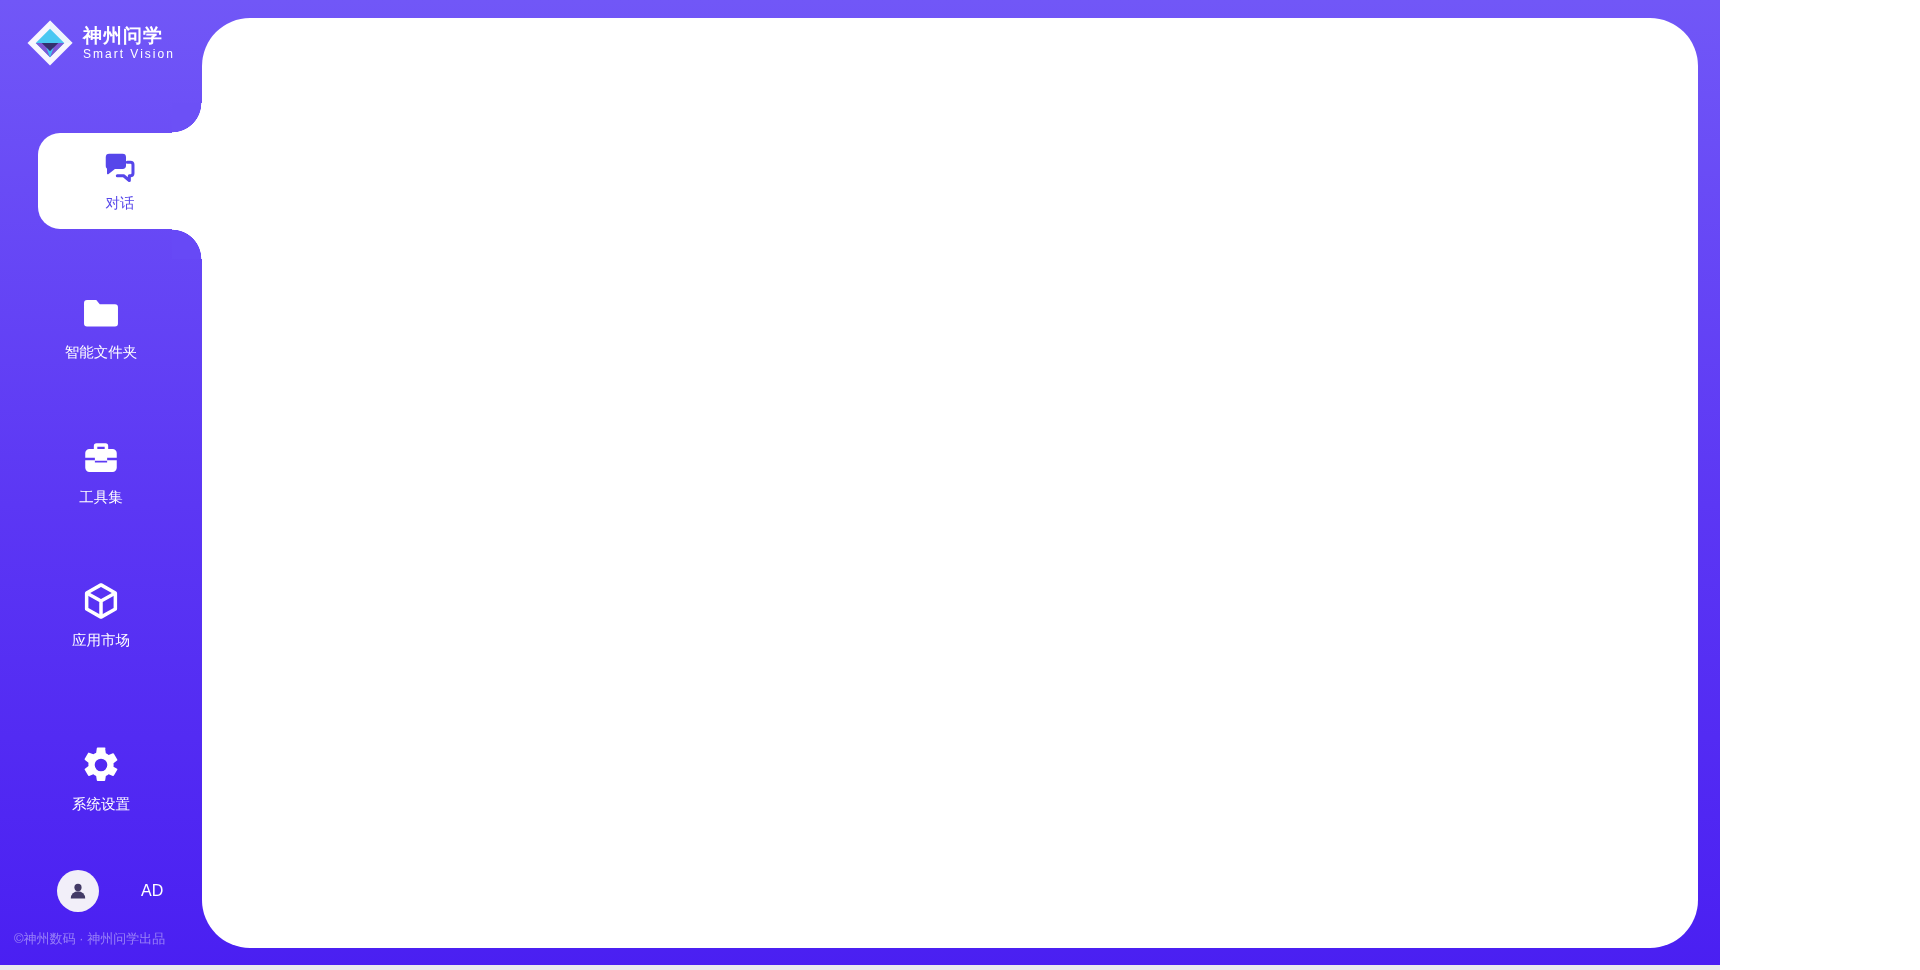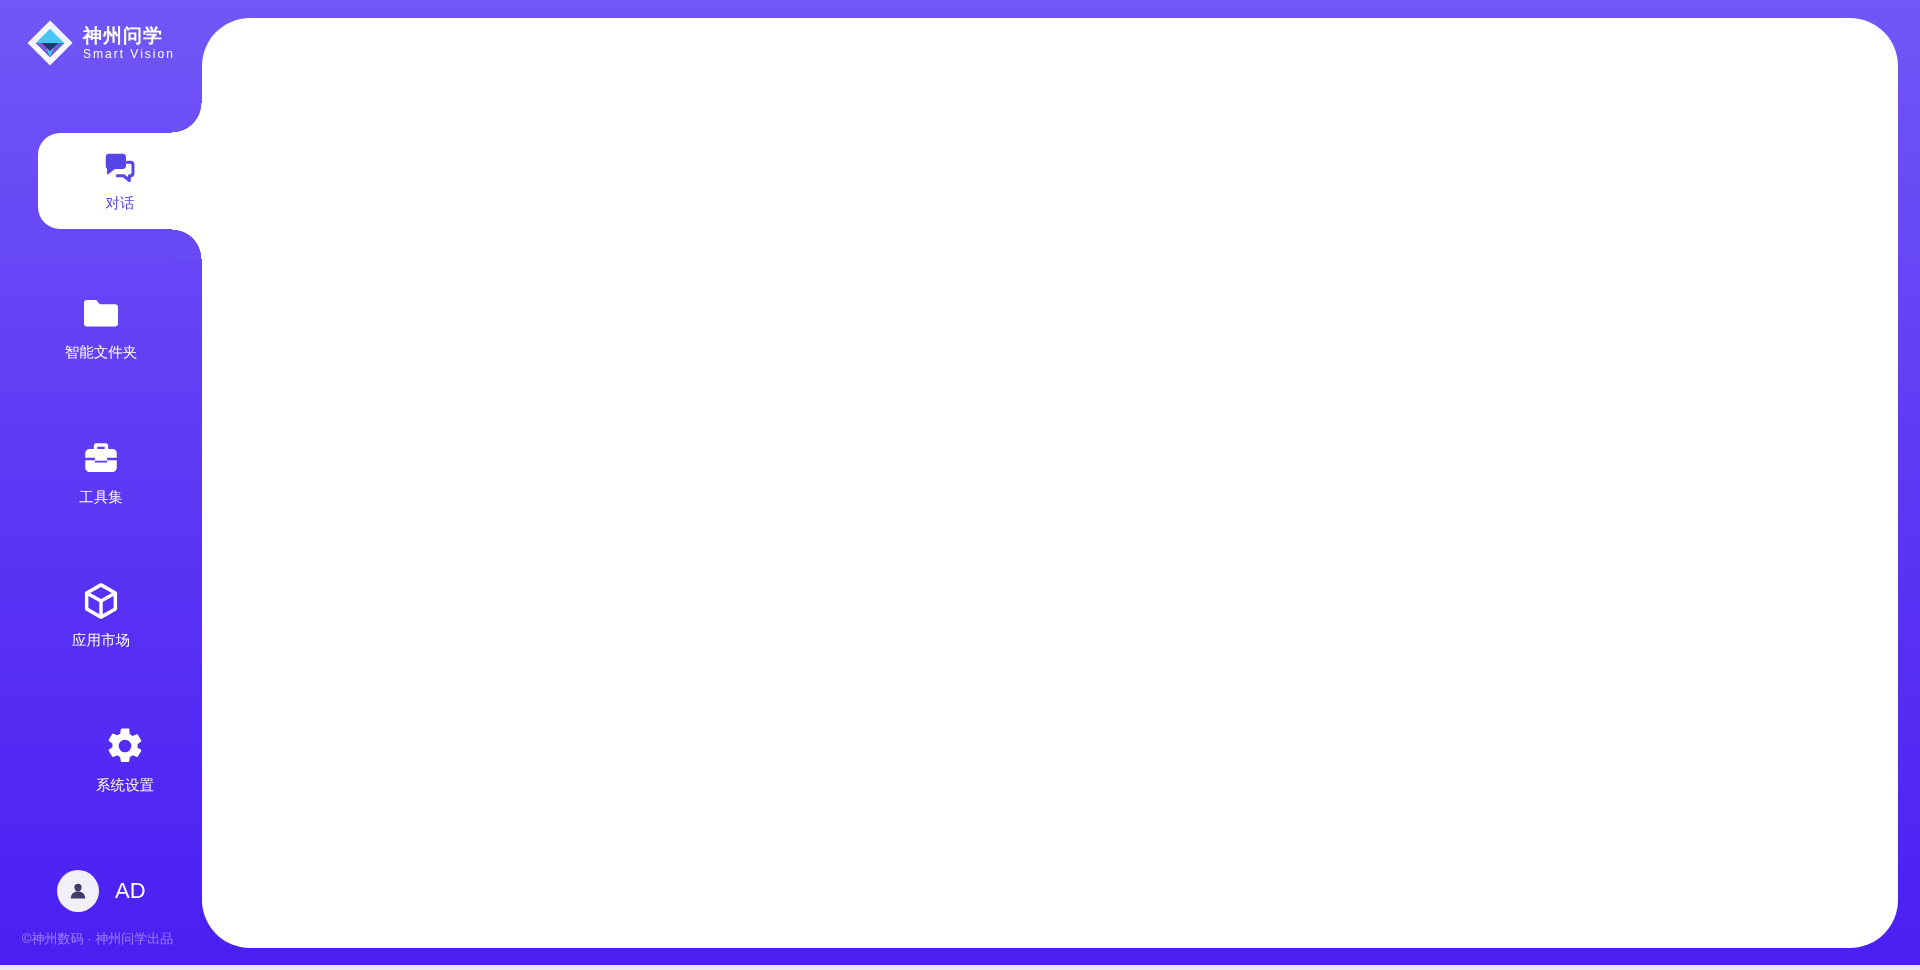--- a/index.html
+++ b/index.html
@@ -2,21 +2,21 @@
 <html><head>
 <meta charset="utf-8">
 <style>
   html,body{margin:0;padding:0;}
   body{
     width:1920px;height:970px;overflow:hidden;
     font-family:"Liberation Sans","DejaVu Sans",sans-serif;
     -webkit-font-smoothing:antialiased;
   }
   .page{
-    position:relative;width:1920px;height:970px;
+    position:relative;width:1720px;height:970px;
     background:linear-gradient(180deg,#7157f7 0%,#5c37f4 52%,#4a1ff2 100%);
     text-decoration:underline;
   }
   .bottom-edge{position:absolute;left:0;right:0;bottom:0;height:5px;background:#e9e9ee;z-index:9;}
 
   
   .panel{
     position:absolute;left:202px;top:18px;right:22px;bottom:22px;
     background:#ffffff;border-radius:48px;z-index:1;
   }
@@ -30,36 +30,36 @@
 
   .nav-item{
     position:absolute;left:0;width:202px;display:flex;flex-direction:column;
     align-items:center;gap:9px;color:#ffffff;cursor:pointer;
   }
   .nav-item .nav-ic{width:42px;height:42px;display:block;}
   .nav-item .nav-label{font-size:14.5px;}
   .nav-item.i1{top:292px;}
   .nav-item.i2{top:437px;}
   .nav-item.i3{top:580px;}
-  .nav-item.i4{top:725px;padding-left:24px;}
+  .nav-item.i4{top:744px;}
 
   .nav-item.active{
     left:38px;width:164px;top:133px;height:96px;background:#ffffff;
     border-radius:22px 0 0 22px;color:#5646ea;justify-content:center;gap:7px;
   }
   .nav-item.active .nav-ic{width:38px;height:38px;}
   .scoop{position:absolute;right:0;width:30px;height:30px;pointer-events:none;}
   .scoop-top{top:-30px;background:radial-gradient(30px at 0 0,#6c50f6 0 29px,#ffffff 29.6px);}
   .scoop-bottom{top:96px;background:radial-gradient(30px at 0 100%,#6749f6 0 29px,#ffffff 29.6px);}
 
   .user-row{position:absolute;left:57px;top:870px;display:flex;align-items:center;gap:16px;cursor:pointer;}
   .avatar{width:42px;height:42px;border-radius:50%;background:#f2eff9;display:flex;align-items:center;justify-content:center;}
   .avatar svg{width:24px;height:24px;color:#433a66;}
-  .user-name{color:#ffffff;font-size:22px;}
-  .side-footer{position:absolute;left:14px;bottom:22px;color:rgba(255,255,255,.42);font-size:13px;white-space:nowrap;margin-left:8px;}
+  .user-name{color:#ffffff;font-size:16px;margin-left:26px;}
+  .side-footer{position:absolute;left:14px;bottom:22px;color:rgba(255,255,255,.42);font-size:13px;white-space:nowrap;}
 
   
   .hero{position:absolute;left:366px;top:128px;display:flex;align-items:center;gap:18px;}
   .hero .logo{width:78px;height:78px;}
   .hero h1{margin:0;font-size:29px;font-weight:800;color:#141418;letter-spacing:.5px;}
 
   
   .cards{
     position:absolute;left:370px;top:257px;width:946px;
     display:grid;grid-template-columns:1fr 1fr;column-gap:20px;row-gap:22px;

